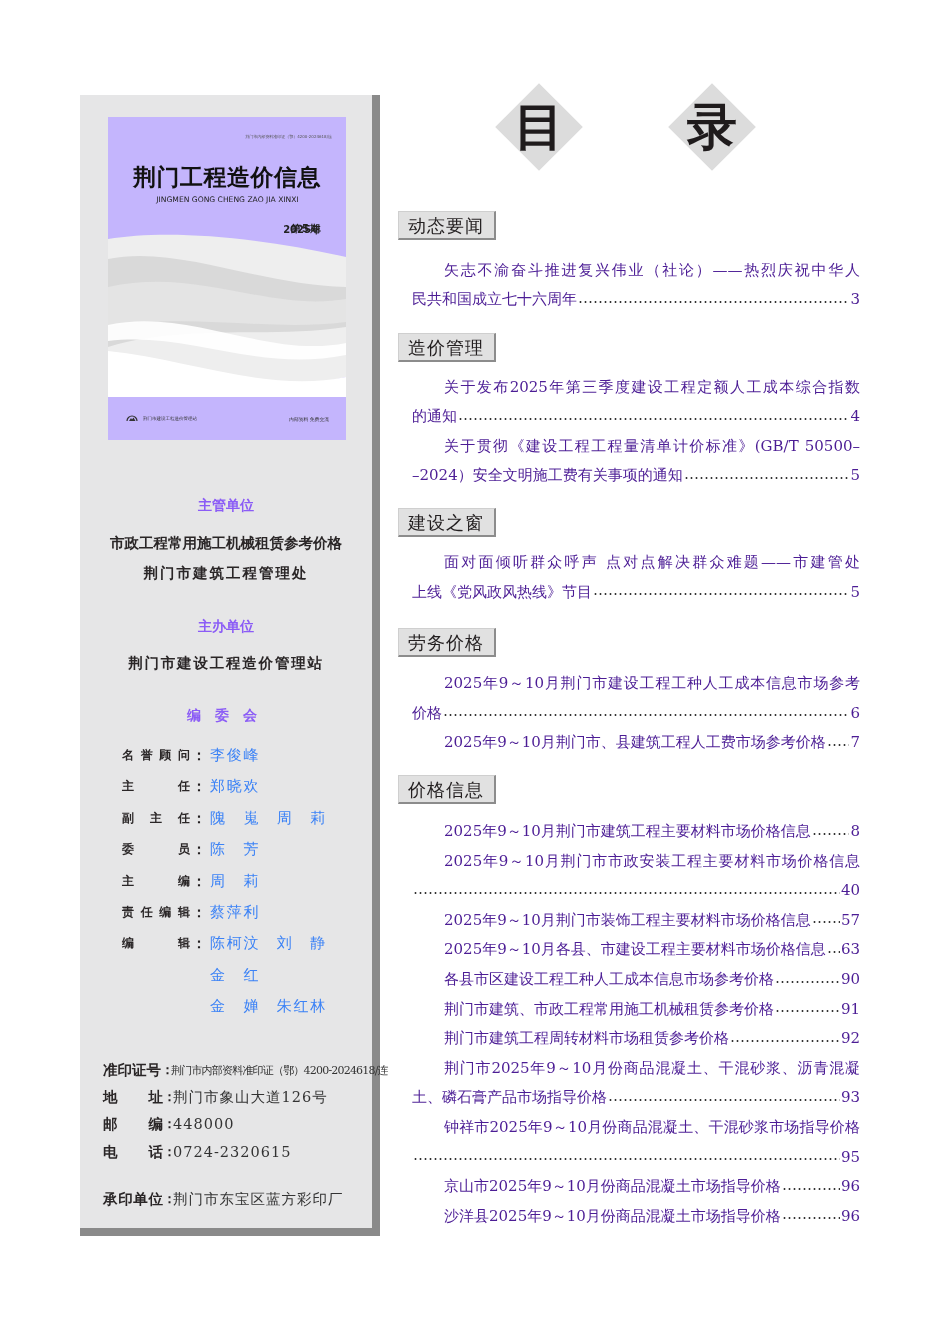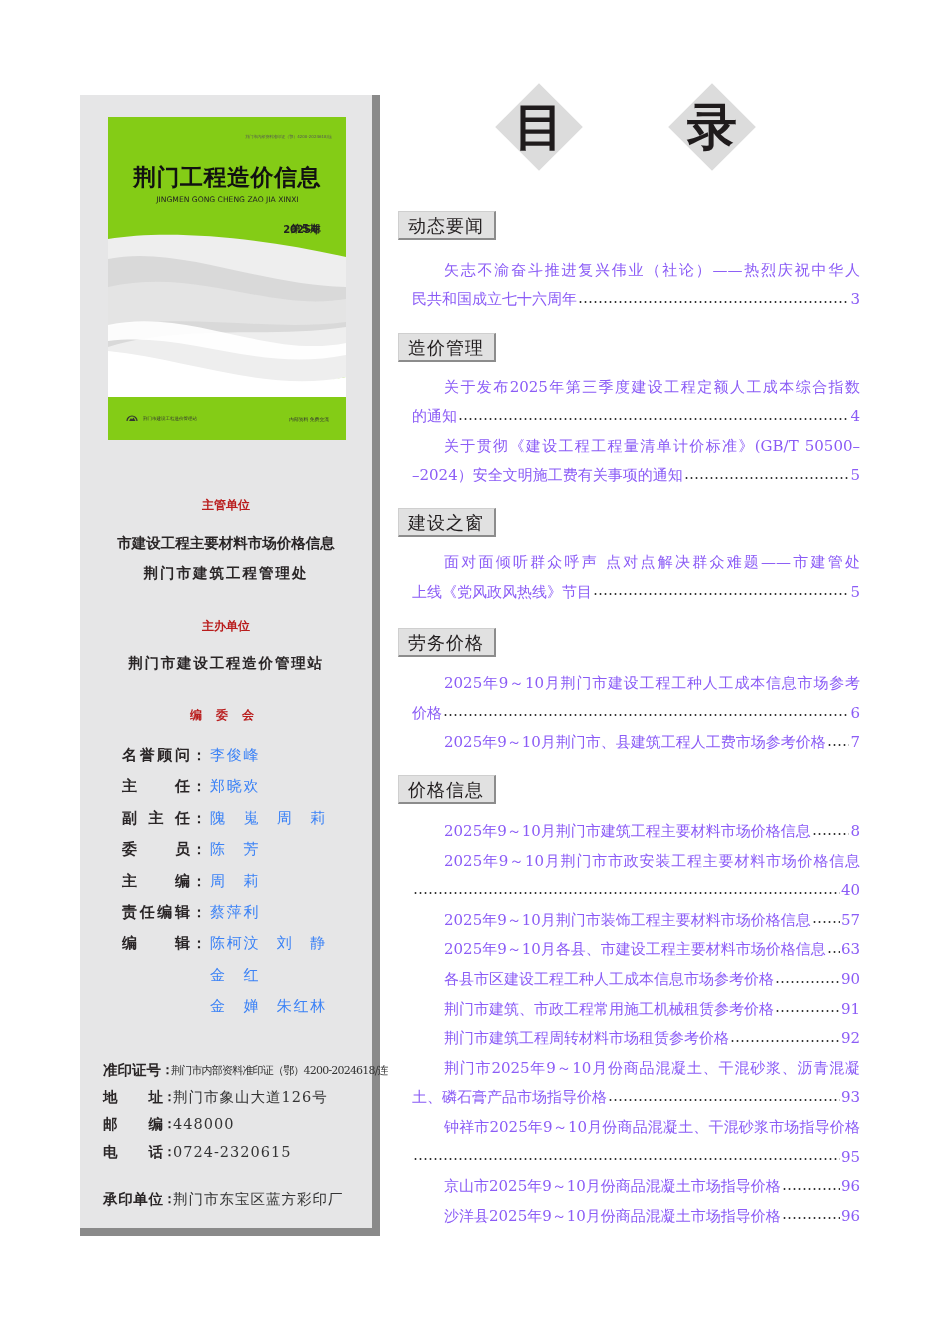--- a/index.html
+++ b/index.html
@@ -6,46 +6,46 @@
   html, body { width: 950px; height: 1344px; background: #ffffff; }
   body { position: relative; overflow: hidden; color: #231f20;
          font-family: "DejaVu Serif", "Liberation Serif", serif; }
 
   
   .panel { position: absolute; left: 80px; top: 95px; width: 292px; height: 1133px; background: #e6e6e7; }
   .panel-shadow-r { position: absolute; left: 372px; top: 95px; width: 8px; height: 1141px; background: #8a8a8a; }
   .panel-shadow-b { position: absolute; left: 80px; top: 1228px; width: 300px; height: 8px; background: #8a8a8a; }
 
   
-  .cover { position: absolute; left: 108px; top: 117px; width: 238px; height: 323px; background: #84cc16; overflow: hidden; }
+  .cover { position: absolute; left: 108px; top: 117px; width: 238px; height: 323px; background: #c4b5fd; overflow: hidden; }
   .cover .permit { position: absolute; right: 14px; top: 17px; font-size: 4px; color: #555; white-space: nowrap;
                    font-family: "DejaVu Sans", sans-serif; }
   .cover .title { position: absolute; left: 25px; top: 46px; width: 188px; font-size: 23px; line-height: 28px; font-weight: bold;
                   letter-spacing: 0.5px; color: #111; white-space: nowrap; font-family: "DejaVu Serif", serif; }
   .cover .pinyin { position: absolute; left: 26px; top: 78px; width: 187px; font-size: 7.6px; line-height: 10px;
                    white-space: nowrap; text-align: center; color: #222; font-family: "DejaVu Sans", sans-serif; }
   .cover .year { position: absolute; right: 25px; top: 90px; font-size: 10px; line-height: 13px; font-weight: bold;
                  font-family: "DejaVu Sans", sans-serif; color: #222; margin-top: 16px; }
   .cover .issue { position: absolute; right: 25px; top: 105px; font-size: 10px; line-height: 13px; font-weight: bold;
                   letter-spacing: 1px; font-family: "DejaVu Sans", sans-serif; color: #222; }
   .cover .wave { position: absolute; left: 0; top: 110px; width: 238px; height: 170px; }
   .cover .logo { position: absolute; left: 18px; top: 296px; width: 12px; height: 10px; }
   .cover .publisher { position: absolute; left: 35px; top: 299px; font-size: 4.5px; color: #333; white-space: nowrap;
                       font-family: "DejaVu Sans", sans-serif; }
   .cover .notice { position: absolute; right: 17px; top: 299px; font-size: 4.8px; color: #333; white-space: nowrap;
                    font-family: "DejaVu Sans", sans-serif; }
 
   .center-line { position: absolute; left: 80px; width: 292px; text-align: center; white-space: nowrap; }
-  .h-serif { font-family: "DejaVu Serif", "Liberation Serif", serif; font-weight: bold; font-size: 12px; line-height: 26px; color: #b91c1c; }
+  .h-serif { font-family: "DejaVu Serif", "Liberation Serif", serif; font-weight: bold; font-size: 14px; line-height: 26px; color: #8b5cf6; }
   .sub-sans { font-family: "DejaVu Sans", "Liberation Sans", sans-serif; font-weight: bold; font-size: 14.5px; line-height: 20px; color: #2a2627; }
 
   .committee { position: absolute; left: 122px; top: 740px; width: 240px; }
   .cm-row { height: 31.4px; line-height: 31.4px; white-space: nowrap; display: flex; align-items: center; }
   .cm-label { display: inline-block; width: 68px; text-align: justify; text-align-last: justify;
-              font-family: "DejaVu Sans", "Liberation Sans", sans-serif; font-weight: bold; font-size: 15px; color: #2a2627; }
+              font-family: "DejaVu Sans", "Liberation Sans", sans-serif; font-weight: bold; font-size: 12px; color: #2a2627; }
   .cm-colon { display: inline-block; width: 20px; text-align: left; padding-left: 2px;
               font-family: "DejaVu Sans", sans-serif; font-weight: bold; font-size: 14px; }
   .cm-spacer { display: inline-block; width: 88px; }
   .cm-value { font-family: "DejaVu Serif", "Liberation Serif", serif; font-size: 15px; letter-spacing: 1.7px; color: #3b82f6; }
 
   .info { position: absolute; left: 103px; width: 270px; white-space: nowrap; display: flex; align-items: center; height: 22px; }
   .info-label { display: inline-block; width: 60px; text-align: justify; text-align-last: justify;
                 font-family: "DejaVu Sans", "Liberation Sans", sans-serif; font-weight: bold; font-size: 14.5px; color: #2a2627; }
   .info-colon { display: inline-block; width: 10px; font-family: "DejaVu Sans", sans-serif; font-weight: bold; font-size: 13px; }
   .info-value { font-family: "DejaVu Serif", "Liberation Serif", serif; font-size: 14.5px; letter-spacing: 1px; color: #333; }
@@ -56,21 +56,21 @@
   .title-char { position: absolute; width: 90px; height: 90px; line-height: 90px; text-align: center;
                 font-family: "DejaVu Serif", "Liberation Serif", serif; font-weight: bold; font-size: 50px; color: #1f1b1c; }
 
   
   .toc-section { position: absolute; left: 398px; width: 462px; }
   .sec-head { display: inline-block; height: 29px; padding: 0 10px 0 9px; line-height: 27px; background: #e1e1e1;
               border-top: 1px solid #cfcfcf; border-left: 1px solid #cfcfcf;
               border-right: 2px solid #8c8c8c; border-bottom: 2px solid #8c8c8c;
               font-family: "DejaVu Sans", "Liberation Sans", sans-serif; font-size: 18px; letter-spacing: 1px; color: #231f20; }
   .entries { margin-left: 14px; width: 448px; }
-  .toc-line { height: 29.6px; line-height: 29.6px; font-size: 15px; white-space: nowrap; color: #8b5cf6; }
+  .toc-line { height: 29.6px; line-height: 29.6px; font-size: 15px; white-space: nowrap; color: #4c1d95; }
   .toc-line.first { padding-left: 32px; text-align: justify; text-align-last: justify; white-space: normal; overflow: hidden; }
   .toc-line.lead { display: flex; align-items: flex-start; }
   .toc-line.lead.indent { padding-left: 32px; }
   .leader { flex: 1; height: 29.6px; margin: 0 1px;
             background-image: radial-gradient(circle, #333 0.9px, transparent 1.2px);
             background-size: 5px 4px; background-repeat: repeat-x; background-position: 0 57%; }
   .page-num { flex: 0 0 auto; }
 </style>
 </head>
 <body>
@@ -94,21 +94,21 @@
   </svg>
   <svg class="logo" viewBox="0 0 12 10">
     <path d="M1,8 A5,5 0 0 1 11,8" fill="none" stroke="#333" stroke-width="1.2"></path>
     <path d="M3,8 L5,5 L6,6.5 L7.5,4.5 L9.5,8 Z" fill="#333"></path>
   </svg>
   <div class="publisher">荆门市建设工程造价管理站</div>
   <div class="notice">内部资料 免费交流</div>
 </div>
 
 <div class="center-line h-serif" style="top:492px">主管单位</div>
-<div class="center-line sub-sans" style="top:533px">市建设工程主要材料市场价格信息</div>
+<div class="center-line sub-sans" style="top:533px">市政工程常用施工机械租赁参考价格</div>
 <div class="center-line sub-sans" style="top:563px; letter-spacing:2px">荆门市建筑工程管理处</div>
 <div class="center-line h-serif" style="top:613px">主办单位</div>
 <div class="center-line sub-sans" style="top:653px; letter-spacing:1.8px">荆门市建设工程造价管理站</div>
 <div class="center-line h-serif" style="top:702px; letter-spacing:14px; padding-left:6px">编委会</div>
 
 <div class="committee">
   <div class="cm-row">
     <span class="cm-label">名誉顾问</span>
       <span class="cm-colon">：</span>
       <span class="cm-value">李俊峰</span>

